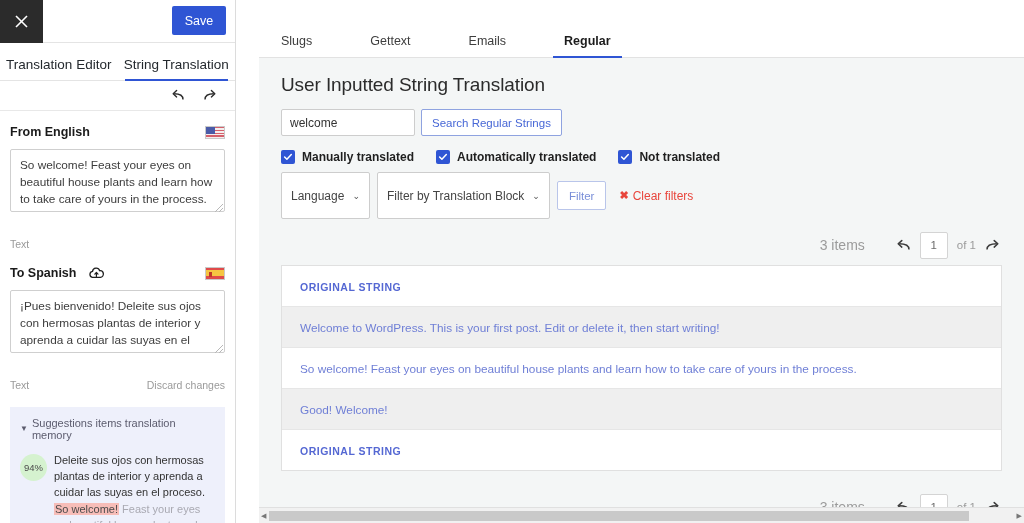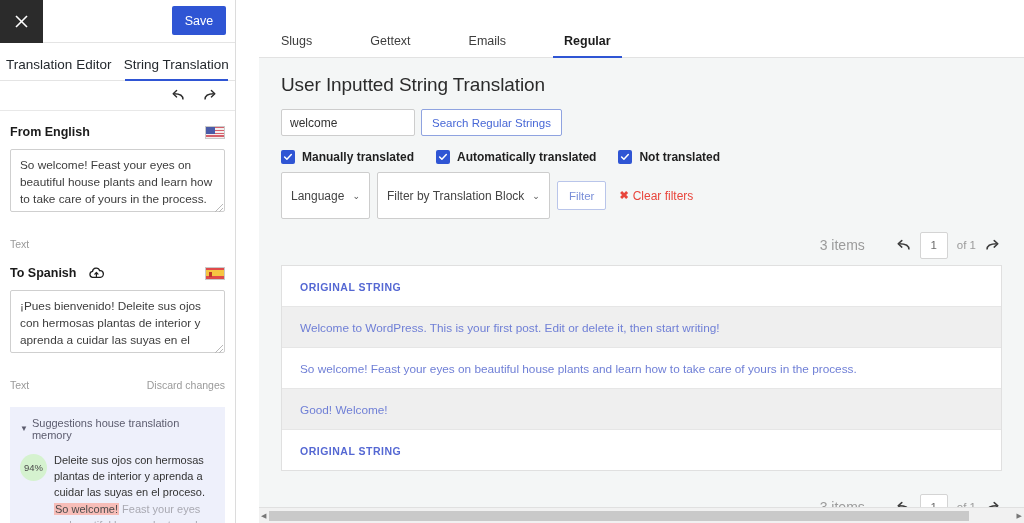--- a/index.html
+++ b/index.html
@@ -353,21 +353,21 @@
       </div>
       <div class="under-row">
         <span class="under-label">Text</span>
         <span class="discard">Discard changes</span>
       </div>
     </div>
 
     <div id="suggestions">
       <div id="sugg-header">
         <span class="caret">▼</span>
-        <span>Suggestions house translation memory</span>
+        <span>Suggestions items translation memory</span>
       </div>
       <div id="sugg-body">
         <span id="pct-badge">94%</span>
         <span id="sugg-text">
           <span class="target">Deleite sus ojos con hermosas plantas de interior y aprenda a cuidar las suyas en el proceso.</span>
           <span class="source"><span class="hl">So welcome!</span><span> Feast your eyes on beautiful house plants and learn how to take care of yours in the process.</span></span>
         </span>
       </div>
     </div>
   </div>

